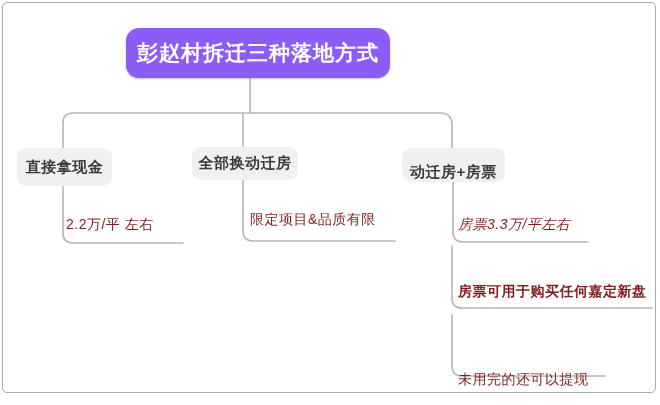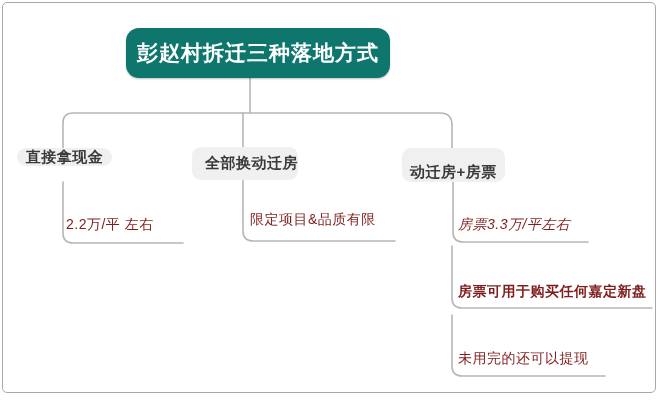--- a/index.html
+++ b/index.html
@@ -8,42 +8,42 @@
     font-family:"Liberation Sans", sans-serif;overflow:hidden;
   }
   .frame{
     position:absolute;left:2px;top:2px;width:652px;height:389px;
     border:1px solid #a9a9a9;border-radius:5px;background:#ffffff;
   }
   svg.connectors{position:absolute;left:0;top:0;width:660px;height:405px;pointer-events:none;}
   svg.connectors path{fill:none;stroke:#b6b6b6;stroke-width:1.6;stroke-linecap:round;}
   .root{
     position:absolute;left:126px;top:28px;width:264px;height:50px;
-    background:#0f766e;border-radius:13px;color:#ffffff;
+    background:#8b5cf6;border-radius:13px;color:#ffffff;
     font-size:21px;font-weight:bold;letter-spacing:1px;
     display:flex;align-items:center;justify-content:center;
     box-shadow:0 1px 2px rgba(0,0,0,0.25);
   }
   .branch{
     position:absolute;background:#f0f0f0;border-radius:9px;color:#3a3a3a;
     font-size:15px;font-weight:600;letter-spacing:0.5px;
     display:flex;align-items:center;justify-content:center;white-space:nowrap;
   }
-  #branch-cash{left:17px;top:148px;width:95px;height:18px;}
-  #branch-housing{left:192px;top:147px;width:106px;height:33px;justify-content:flex-end;}
+  #branch-cash{left:17px;top:148px;width:95px;height:38px;}
+  #branch-housing{left:192px;top:147px;width:106px;height:33px;}
   #branch-ticket{left:402px;top:148px;width:103px;height:34px;align-items:flex-end;}
   .leaf{
     position:absolute;color:#7f1d1d;font-size:14px;height:20px;line-height:20px;
     text-align:left;white-space:nowrap;letter-spacing:0.5px;
   }
   #leaf-cash-price{left:66px;top:214px;width:115px;}
   #leaf-housing-limit{left:250px;top:209px;width:143px;}
   #leaf-ticket-price{left:458px;top:214px;width:128px;font-style:italic;}
   #leaf-ticket-usage{left:458px;top:281px;width:192px;font-weight:bold;}
-  #leaf-ticket-cashout{left:458px;top:348px;width:146px;}
+  #leaf-ticket-cashout{left:458px;top:369px;width:146px;}
 </style>
 </head>
 <body>
 
 <div class="frame"></div>
 
 <svg class="connectors" viewBox="0 0 660 405" xmlns="http://www.w3.org/2000/svg">
   <path d="M250 78 L250 113"></path>
   <path d="M63 148 L63 123 Q63 113 73 113 L440 113 Q452 113 452 125 L452 148"></path>
   <path d="M243 113 L243 147"></path>

